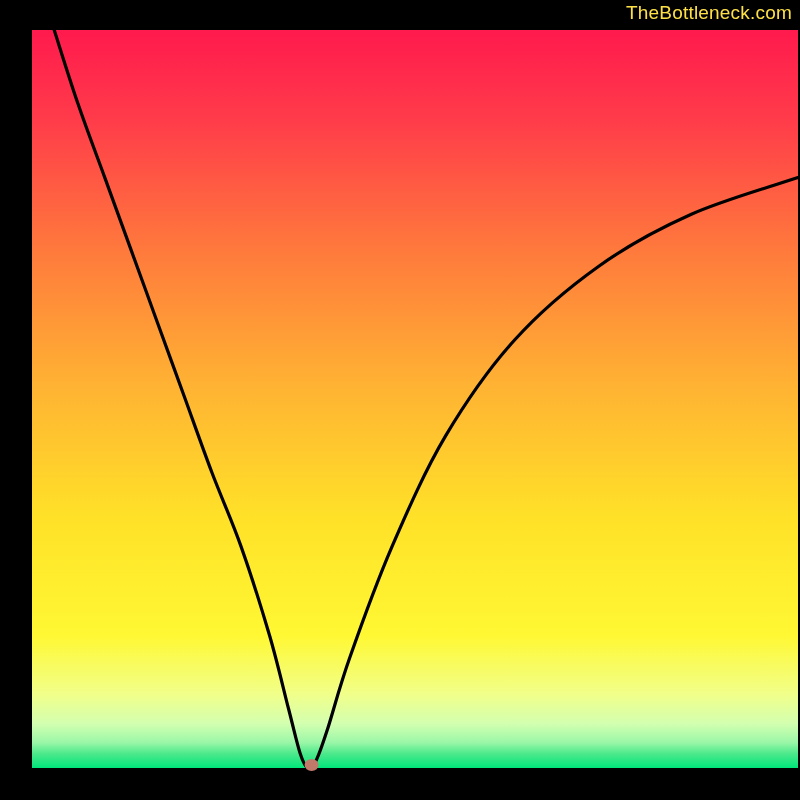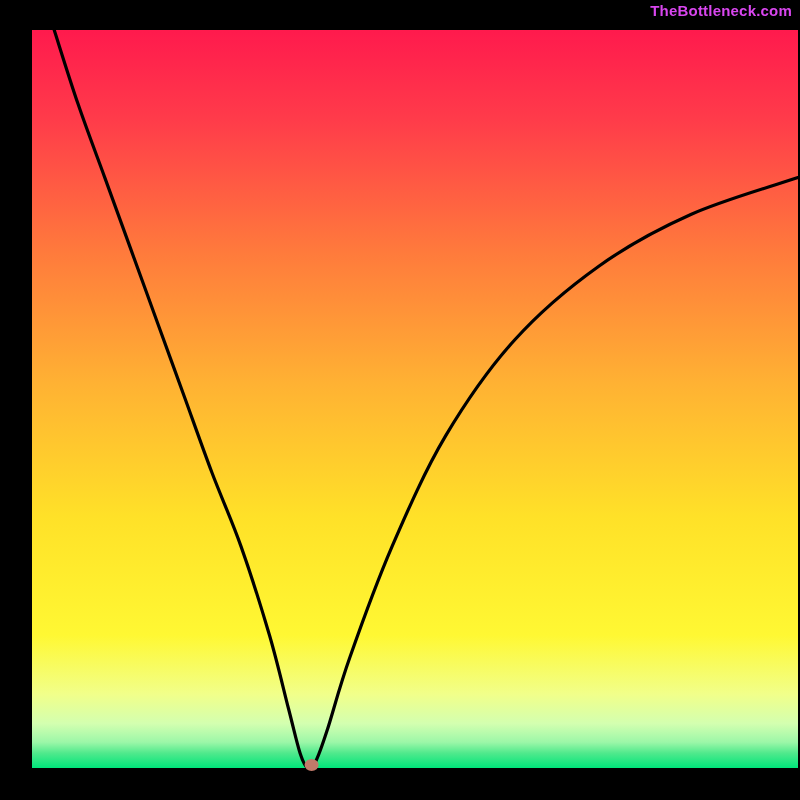--- a/index.html
+++ b/index.html
@@ -14,23 +14,23 @@
   .frame {
     position: relative;
     width: 800px;
     height: 800px;
     background: #000;
   }
   .watermark {
     position: absolute;
     top: 2px;
     right: 8px;
-    color: #d946ef;
-    font-size: 15px;
-    font-weight: 700;
+    color: #fde047;
+    font-size: 19px;
+    font-weight: 400;
     letter-spacing: 0.2px;
     z-index: 3;
   }
   svg {
     position: absolute;
     top: 0;
     left: 0;
   }
 </style>
 </head>

